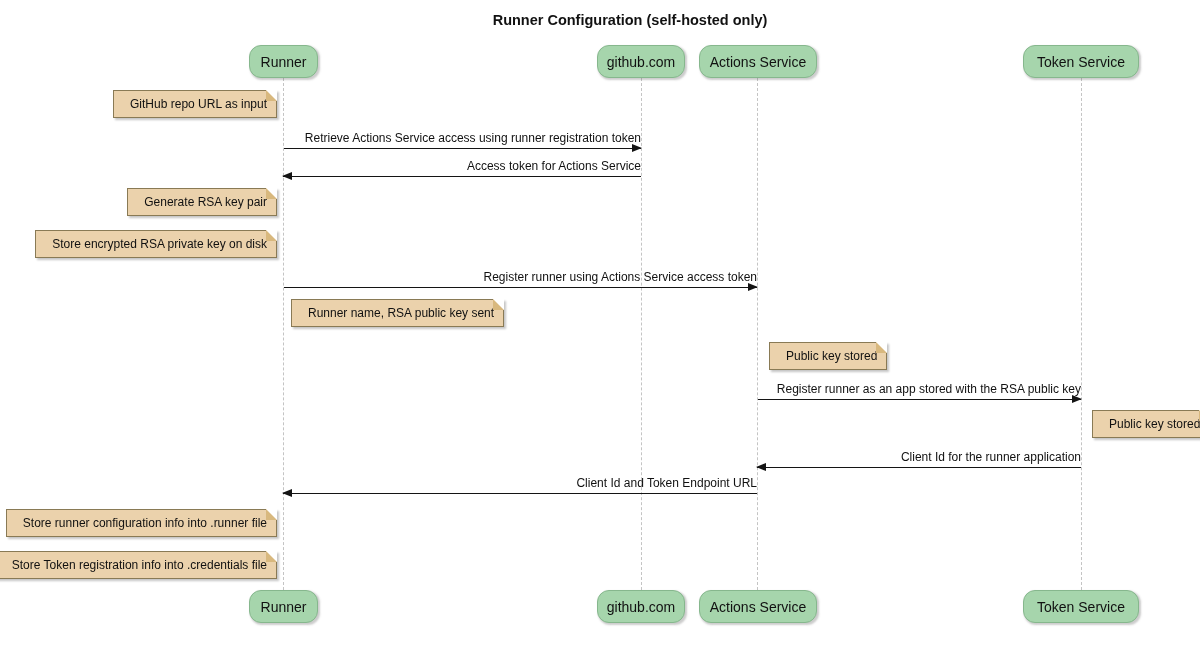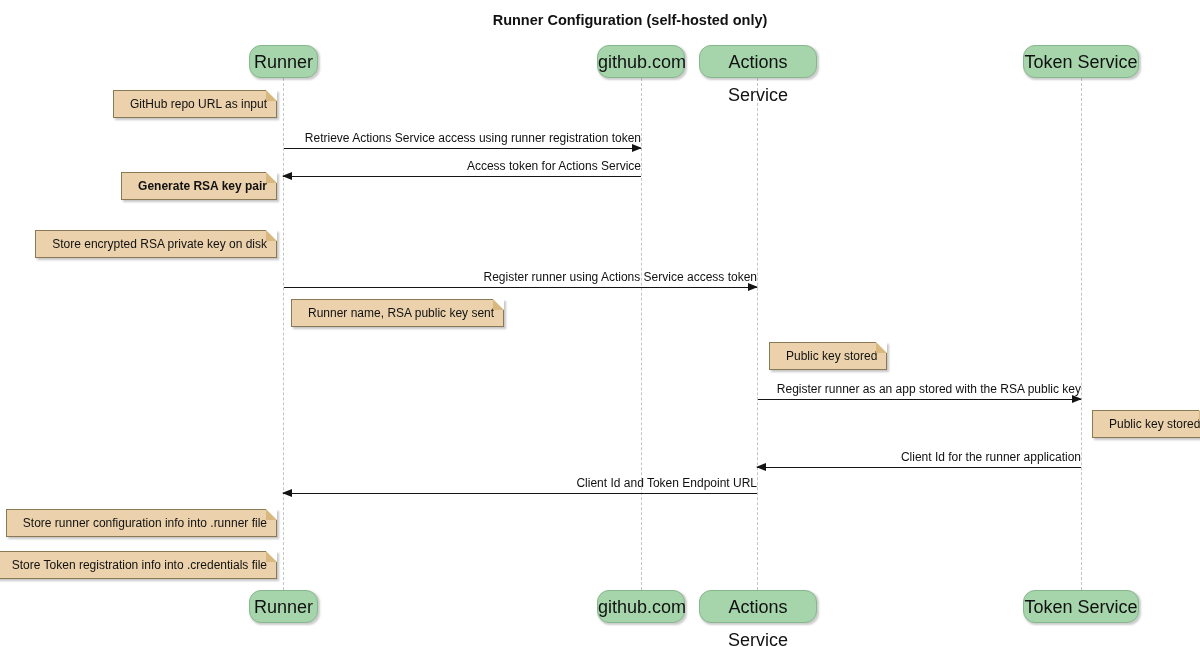--- a/index.html
+++ b/index.html
@@ -25,21 +25,21 @@
     text-align:center;font-size:14.5px;font-weight:bold;
   }
   .lifeline{
     position:absolute;top:78px;height:512px;width:0;
     border-left:1px dashed var(--lifeline,#c4c4c4);
   }
   .participant{
     position:absolute;height:33px;line-height:33px;
     background:var(--participant-fill,#a6d5ac);
     border:1px solid var(--participant-border,#86b78d);
-    border-radius:12px;text-align:center;font-size:18px;
+    border-radius:12px;text-align:center;font-size:14px;
     box-shadow:1.5px 1.5px 2px rgba(110,110,110,.35);
     box-sizing:border-box;
   }
   .msg{position:absolute;}
   .msg-label{
     text-align:right;font-size:12px;height:15px;line-height:15px;
     white-space:nowrap;padding-bottom:2px;
   }
   .msg-line{
     position:relative;height:0;
@@ -130,21 +130,21 @@
   </div>
 
   <div class="msg" style="left:283px;top:476px;width:474px;">
     <div class="msg-label">Client Id and Token Endpoint URL</div>
     <div class="msg-line">
       <span class="head head-left"></span>
     </div>
   </div>
 
   <div class="note" style="right:923px;top:90px;">GitHub repo URL as input</div>
-  <div class="note" style="right:923px;top:172px;font-weight:bold;">Generate RSA key pair</div>
+  <div class="note" style="right:923px;top:188px;">Generate RSA key pair</div>
   <div class="note" style="left:291px;top:299px;">Runner name, RSA public key sent</div>
   <div class="note" style="right:923px;top:230px;">Store encrypted RSA private key on disk</div>
   <div class="note" style="left:769px;top:342px;">Public key stored</div>
   <div class="note" style="left:1092px;top:410px;">Public key stored</div>
   <div class="note" style="right:923px;top:551px;">Store Token registration info into .credentials file</div>
   <div class="note" style="right:923px;top:509px;">Store runner configuration info into .runner file</div>
 
 </div>
 
 </body></html>

